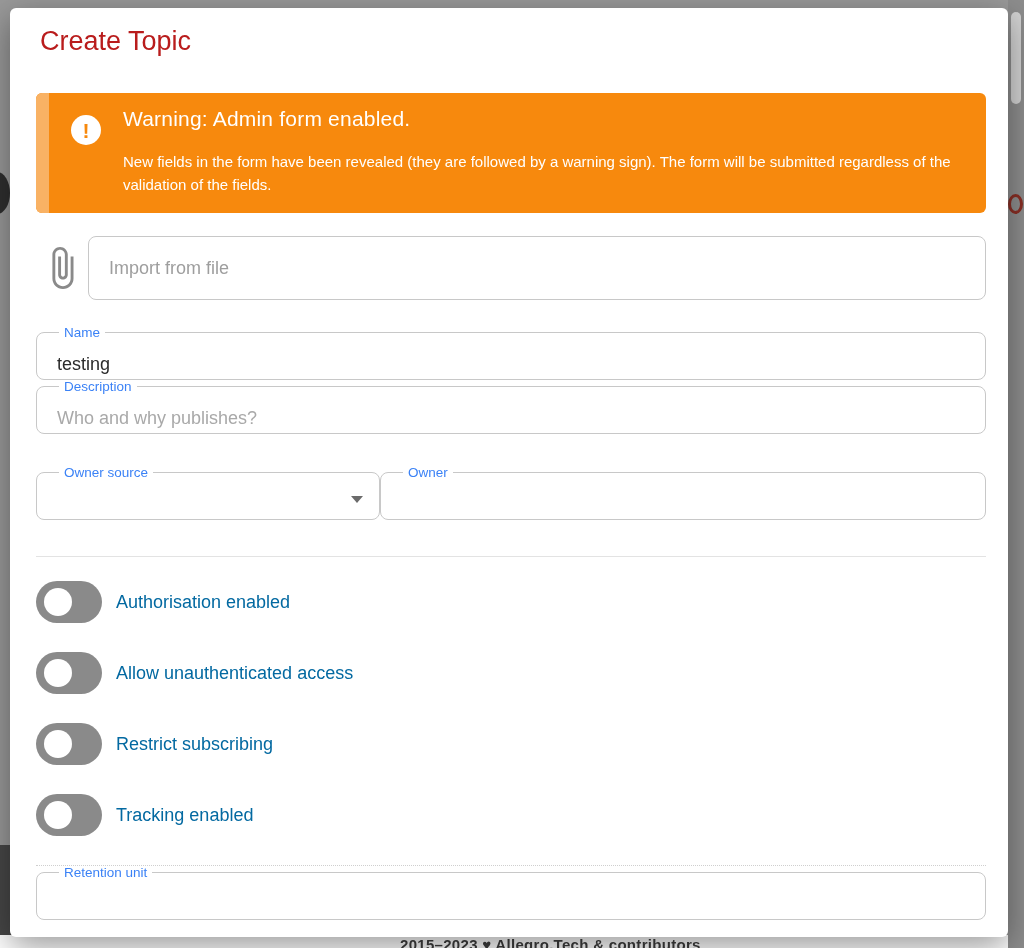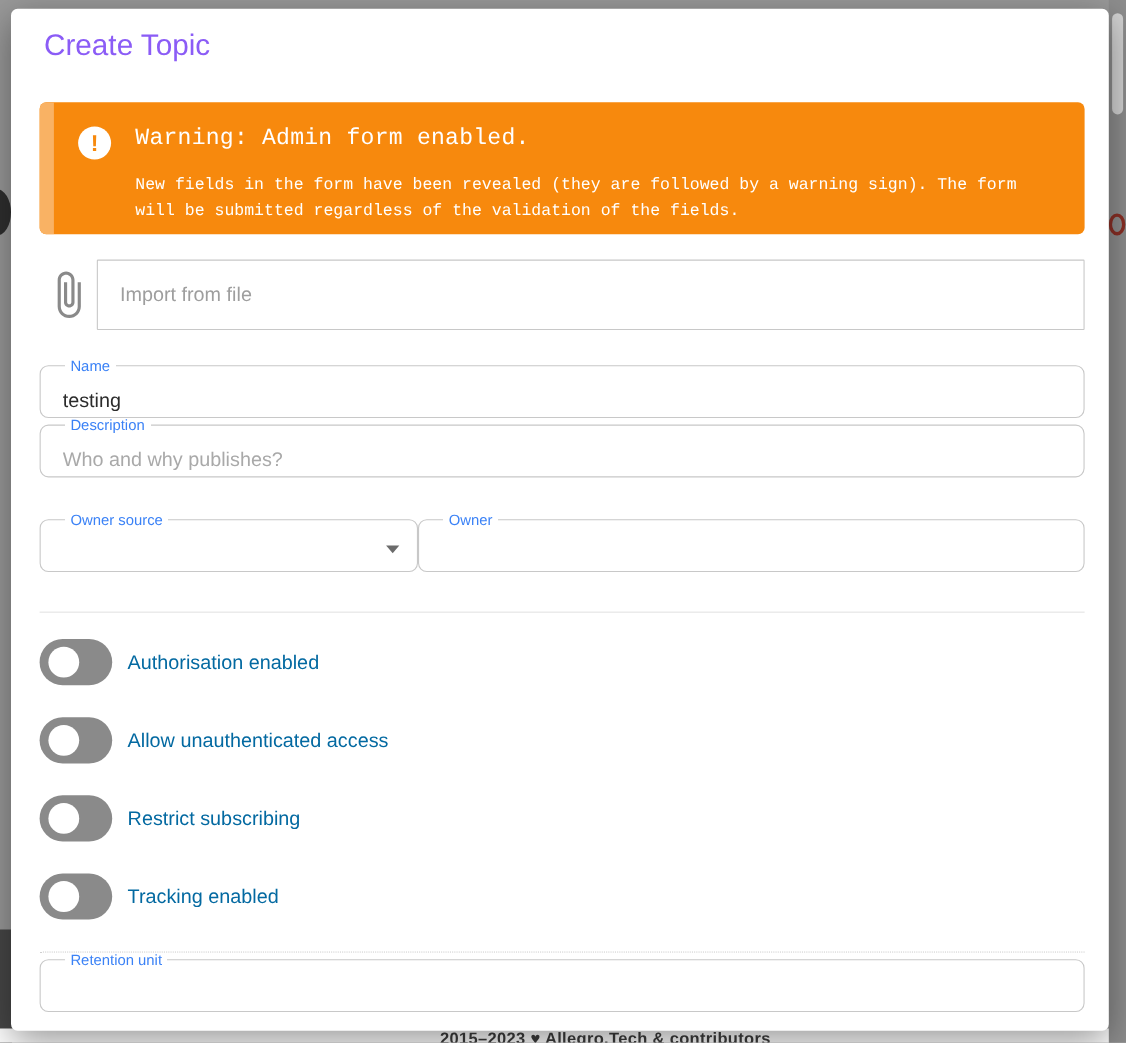--- a/index.html
+++ b/index.html
@@ -18,38 +18,38 @@
   .bg-speck{position:absolute;right:1px;top:194px;width:15px;height:20px;border:3px solid #8a2f25;
     border-radius:50%;box-sizing:border-box;z-index:0;background:transparent;}
   .footer-band{position:absolute;left:0;top:935px;width:1008px;height:13px;background:#ffffff;
     overflow:hidden;z-index:1;}
   .footer-band span{position:absolute;left:400px;top:1px;font-size:15px;font-weight:bold;
     color:#3e3e3e;white-space:nowrap;letter-spacing:.3px;}
   
   .modal{position:absolute;left:10px;top:8px;width:998px;height:929px;background:#ffffff;
     border-radius:6px;box-shadow:0 10px 34px rgba(0,0,0,.4);z-index:2;overflow:hidden;
     padding:0 22px 0 26px;box-sizing:border-box;}
-  .modal-title{margin:18px 0 8px 4px;font-size:27px;font-weight:400;color:#8b5cf6;}
+  .modal-title{margin:18px 0 8px 4px;font-size:27px;font-weight:400;color:#b91c1c;}
   
   .banner{position:relative;margin-top:36px;height:120px;border-radius:6px;
     background:var(--warning-bg,#F7890D);overflow:hidden;}
   .banner-stripe{position:absolute;left:0;top:0;bottom:0;width:13px;
     background:var(--warning-stripe,#F9B264);}
   .banner-body{position:absolute;left:13px;top:0;right:0;bottom:0;display:flex;align-items:flex-start;}
   .warn-icon{flex:0 0 auto;margin:22px 22px 0 22px;width:30px;height:30px;border-radius:50%;
     background:#ffffff;color:var(--warning-bg,#F7890D);font-size:21px;font-weight:700;
     display:flex;align-items:center;justify-content:center;line-height:1;}
-  .warn-texts{padding-top:22px;font-family:Liberation Mono, monospace;}
+  .warn-texts{padding-top:14px;}
   .warn-title{color:#ffffff;font-size:21px;font-weight:500;letter-spacing:.2px;}
   .warn-msg{margin-top:19px;color:#ffffff;font-size:15px;line-height:1.55;max-width:845px;}
   
   .import-row{display:flex;align-items:center;margin-top:23px;}
   .clip-box{flex:0 0 52px;display:flex;align-items:center;justify-content:center;}
   .clip-box svg{display:block;}
-  .import-input{flex:1;height:64px;border:1px solid var(--field-border,#C8C8C8);border-radius:1px;
+  .import-input{flex:1;height:64px;border:1px solid var(--field-border,#C8C8C8);border-radius:8px;
     box-sizing:border-box;font-size:18px;color:#2b2b2b;padding:0 20px;outline:none;
     font-family:"Liberation Sans",sans-serif;background:#fff;}
   .import-input::placeholder{color:#9e9e9e;opacity:1;}
   
   fieldset.fld{border:1px solid var(--field-border,#C8C8C8);border-radius:8px;margin:0;
     padding:0 14px;height:52px;position:relative;min-inline-size:0;}
   fieldset.fld legend{font-size:13.5px;color:#3b82f6;padding:0 5px;margin-left:8px;line-height:1;}
   fieldset.fld input{border:none;outline:none;width:100%;font-size:18px;color:#2b2b2b;
     padding:2px 6px 0 6px;box-sizing:border-box;background:transparent;
     font-family:"Liberation Sans",sans-serif;margin-top:12px;}

